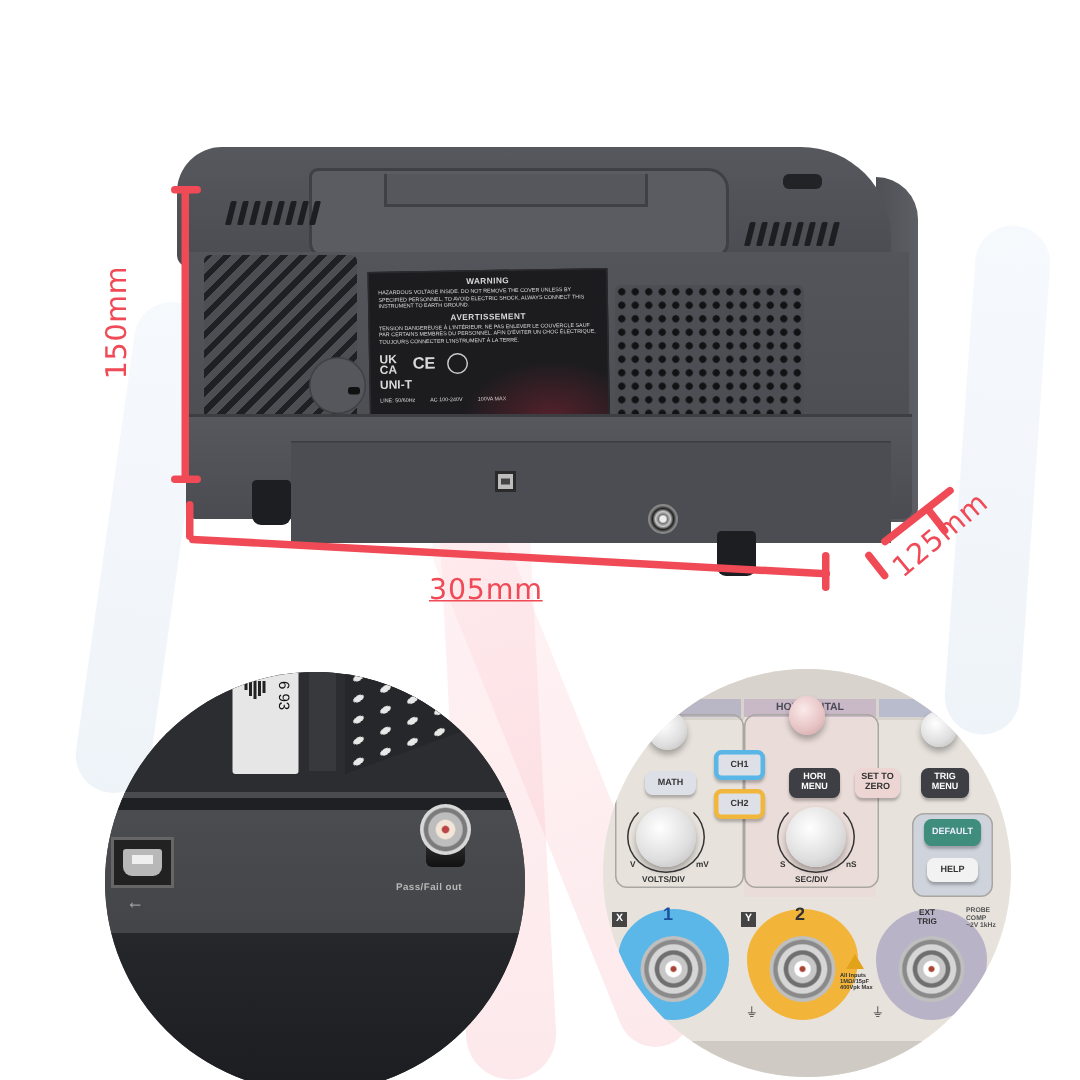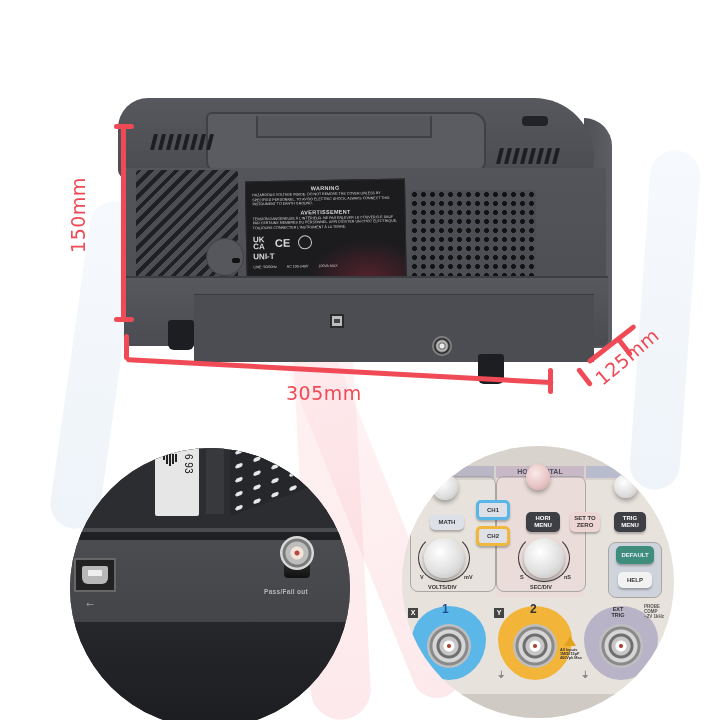--- a/index.html
+++ b/index.html
@@ -221,21 +221,21 @@
 </div>
 
 <div class="dim" style="left:121px;top:126px;width:5px;height:194px;"></div>
 <div class="dim" style="left:114px;top:124px;width:20px;height:5px;"></div>
 <div class="dim" style="left:114px;top:317px;width:20px;height:5px;"></div>
 <div class="dim-label" style="left:40px;top:204px;transform:rotate(-90deg);transform-origin:center;">150mm</div>
 
 <div class="dim" style="left:126px;top:357px;width:428px;height:5px;transform:rotate(3.1deg);transform-origin:left center;"></div>
 <div class="dim" style="left:124px;top:334px;width:5px;height:26px;"></div>
 <div class="dim" style="left:548px;top:368px;width:5px;height:26px;"></div>
-<div class="dim-label" style="left:286px;top:382px;">305mm</div>
+<div class="dim-label" style="left:286px;top:382px;text-decoration:underline;">305mm</div>
 
 <div class="dim" style="left:588px;top:360px;width:60px;height:5px;transform:rotate(-38deg);transform-origin:left center;"></div>
 <div class="dim" style="left:622px;top:336px;width:5px;height:22px;transform:rotate(-38deg);"></div>
 <div class="dim" style="left:582px;top:366px;width:5px;height:22px;transform:rotate(-38deg);"></div>
 <div class="dim-label" style="left:598px;top:370px;transform:rotate(-40deg);transform-origin:left center;">125mm</div>
 
 <div class="inset inset-left">
   <div class="il-top"></div>
   <div class="il-barcode">
     <div class="il-bars">

